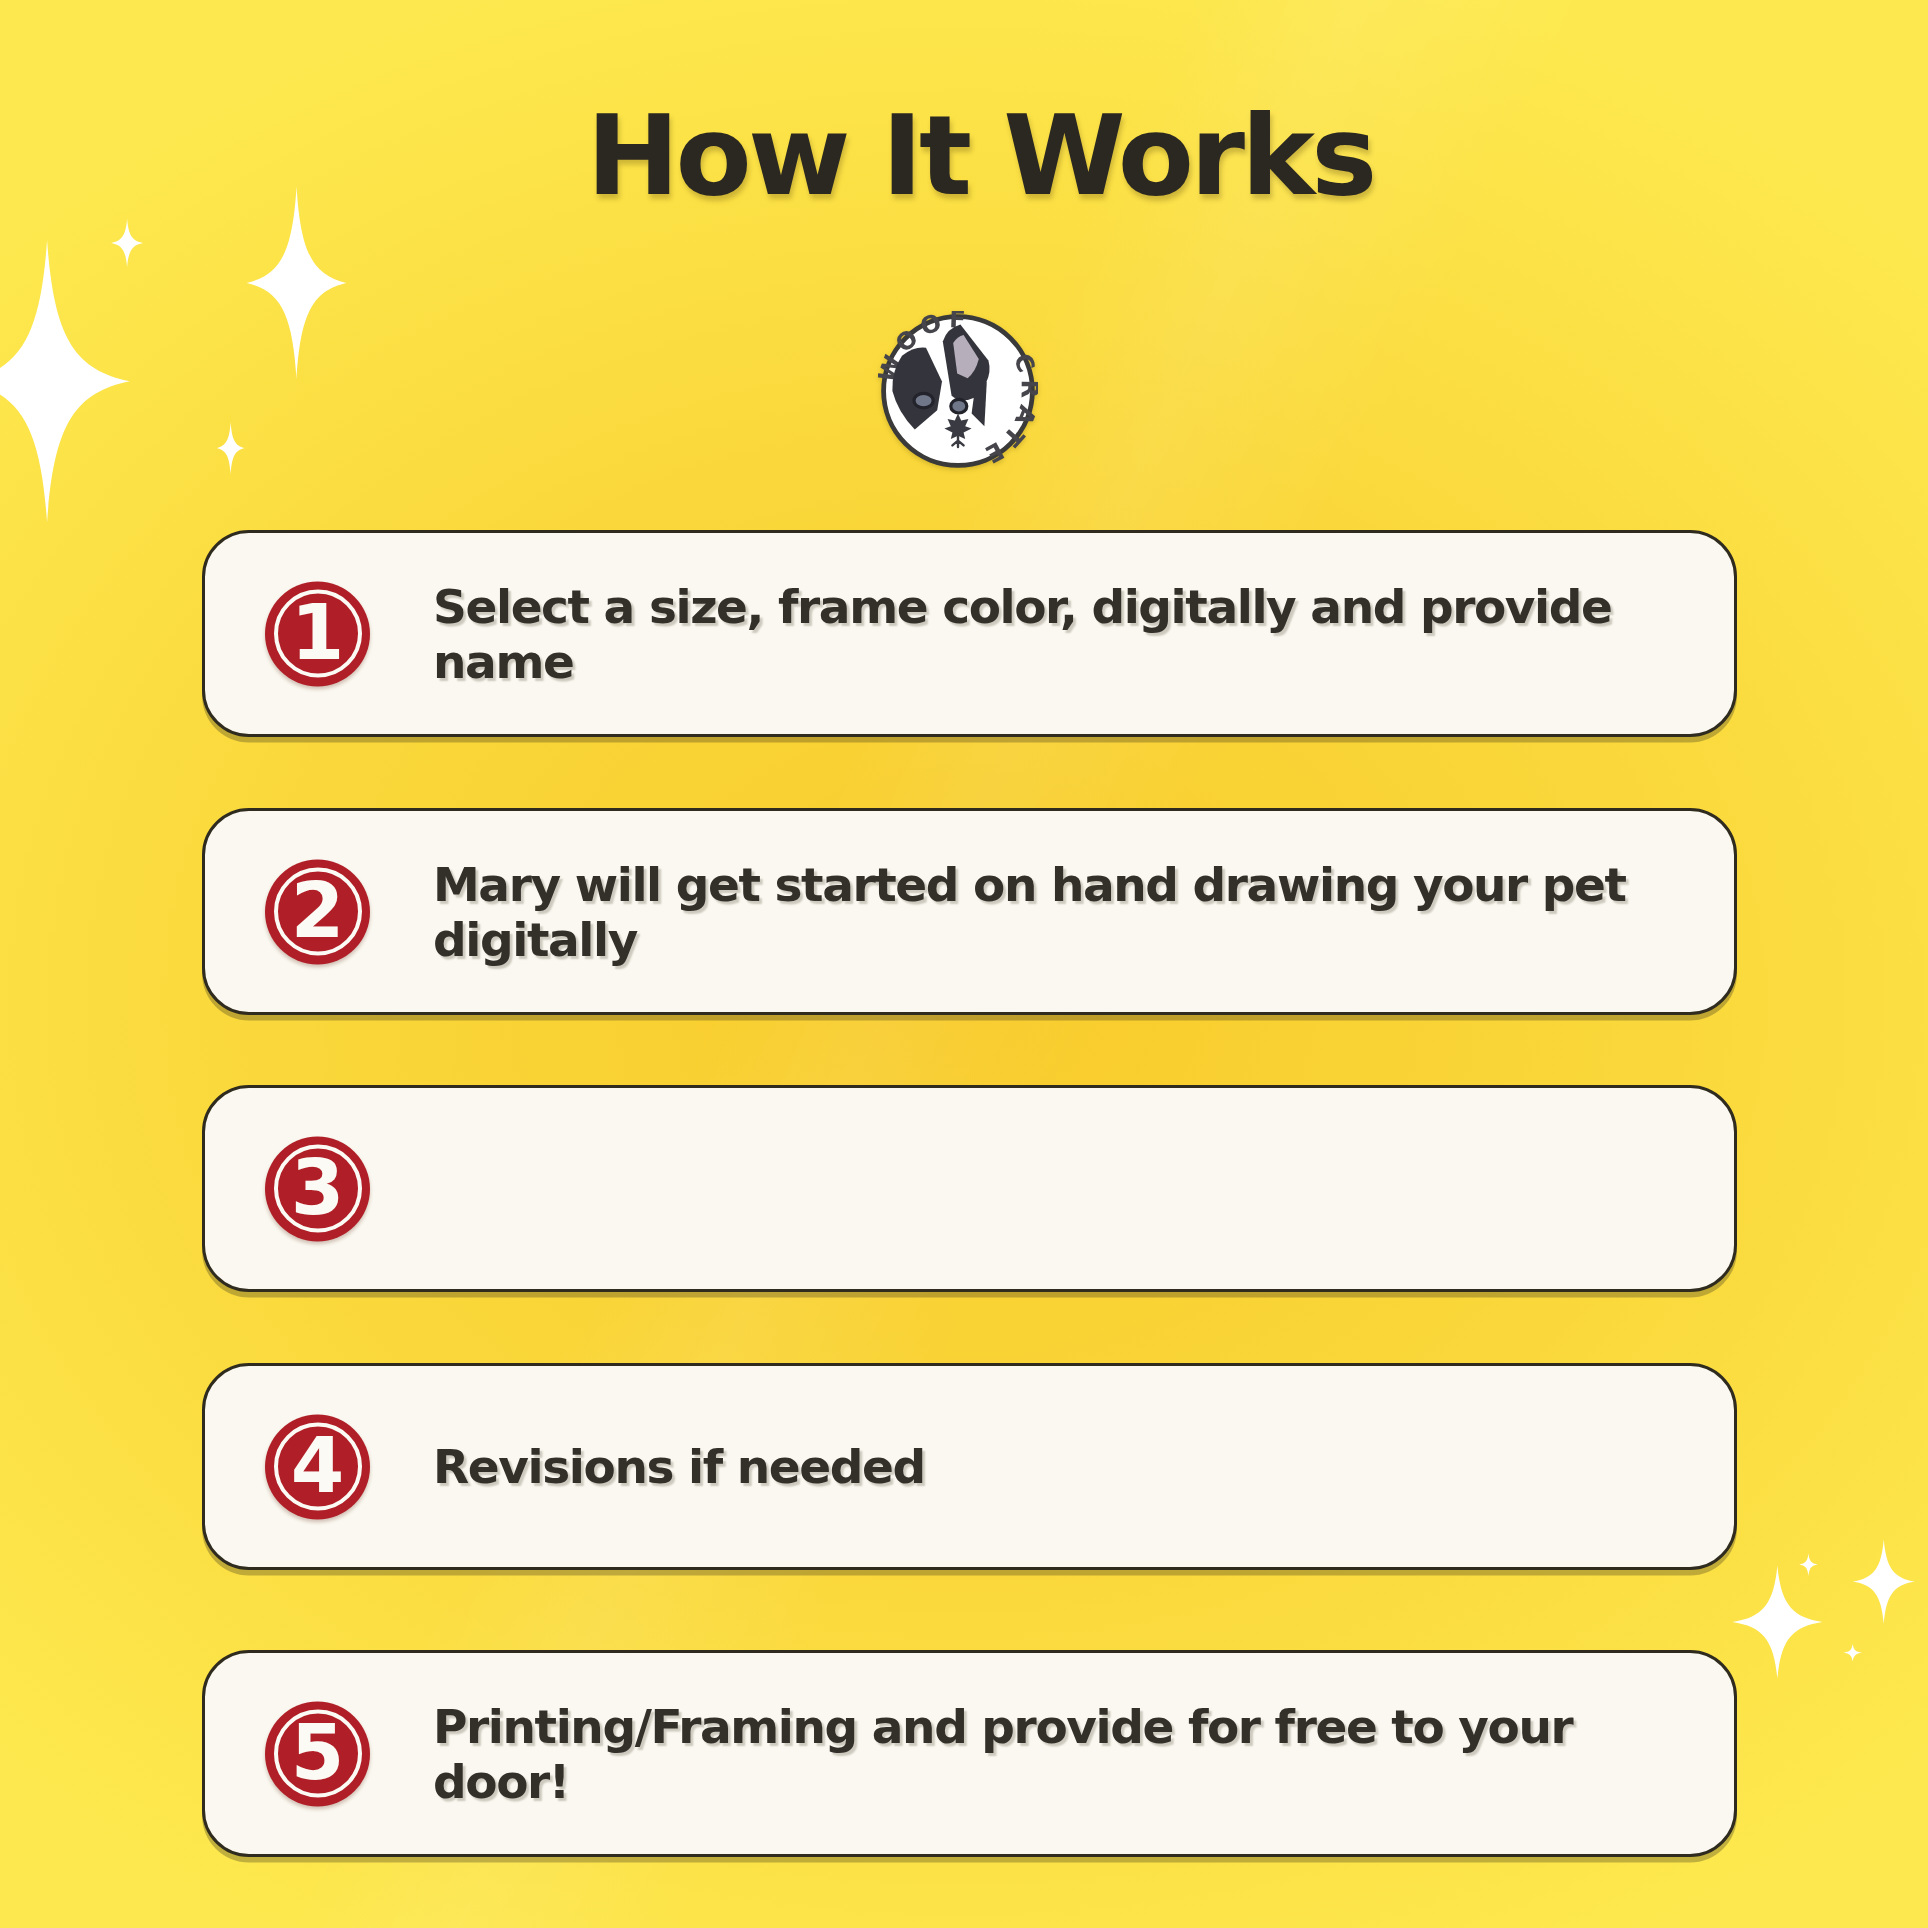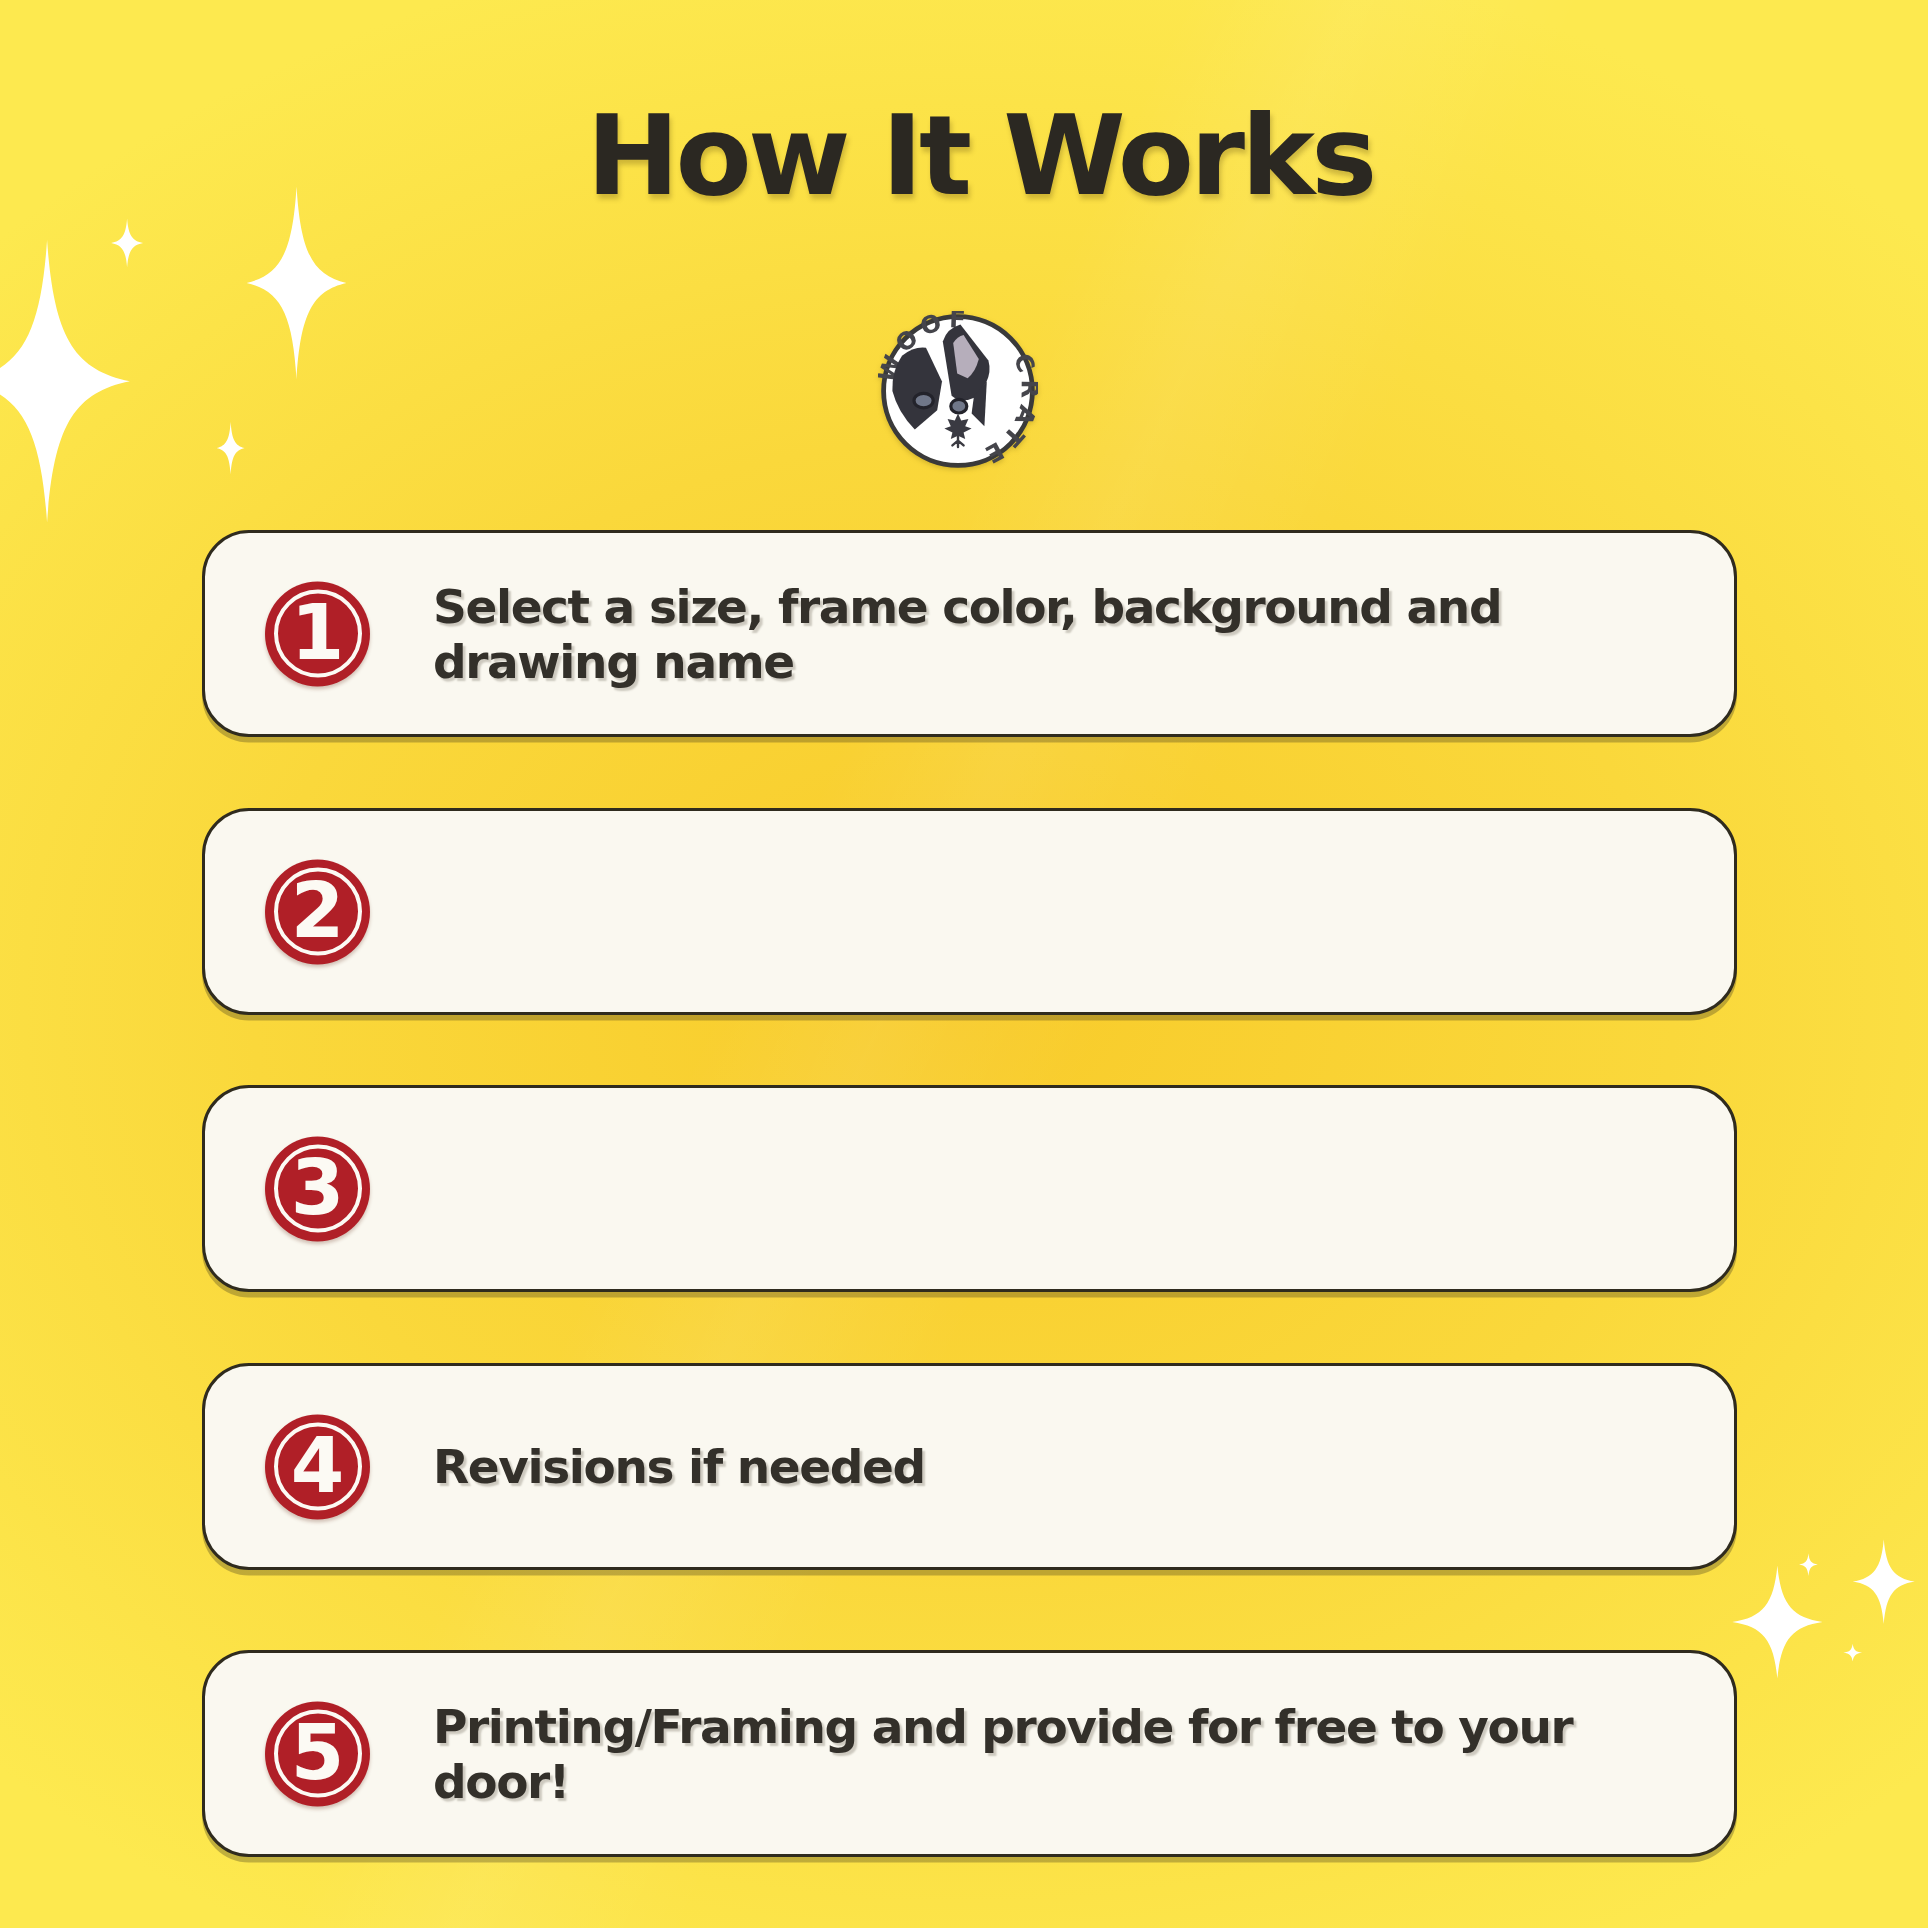--- a/index.html
+++ b/index.html
@@ -162,27 +162,28 @@
         <path d="M 100,128 L 104,137 L 113,135 L 109,144 L 117,147 L 107,152 L 109,160 L 100,156 L 91,160 L 93,152 L 83,147 L 91,144 L 87,135 L 96,137 Z" fill="#3A3A42"></path>
         <path d="M 100,154 L 100,170 M 100,162 L 93,168 M 100,162 L 107,168" stroke="#3A3A42" stroke-width="3" fill="none" stroke-linecap="round"></path>
       </g>
     </svg>
   </div>
 
   <div class="card card-1">
     <div class="badge">
       <span class="badge-number">1</span>
     </div>
-    <div class="step-text">Select a size, frame color, background and drawing name</div>
+    <div class="step-text">Select a size, frame color, digitally and provide name</div>
   </div>
 
   <div class="card card-2">
     <div class="badge">
       <span class="badge-number">2</span>
     </div>
+    <div class="step-text">Mary will get started on hand drawing your pet digitally</div>
   </div>
 
   <div class="card card-3">
     <div class="badge">
       <span class="badge-number">3</span>
     </div>
   </div>
 
   <div class="card card-4">
     <div class="badge">

